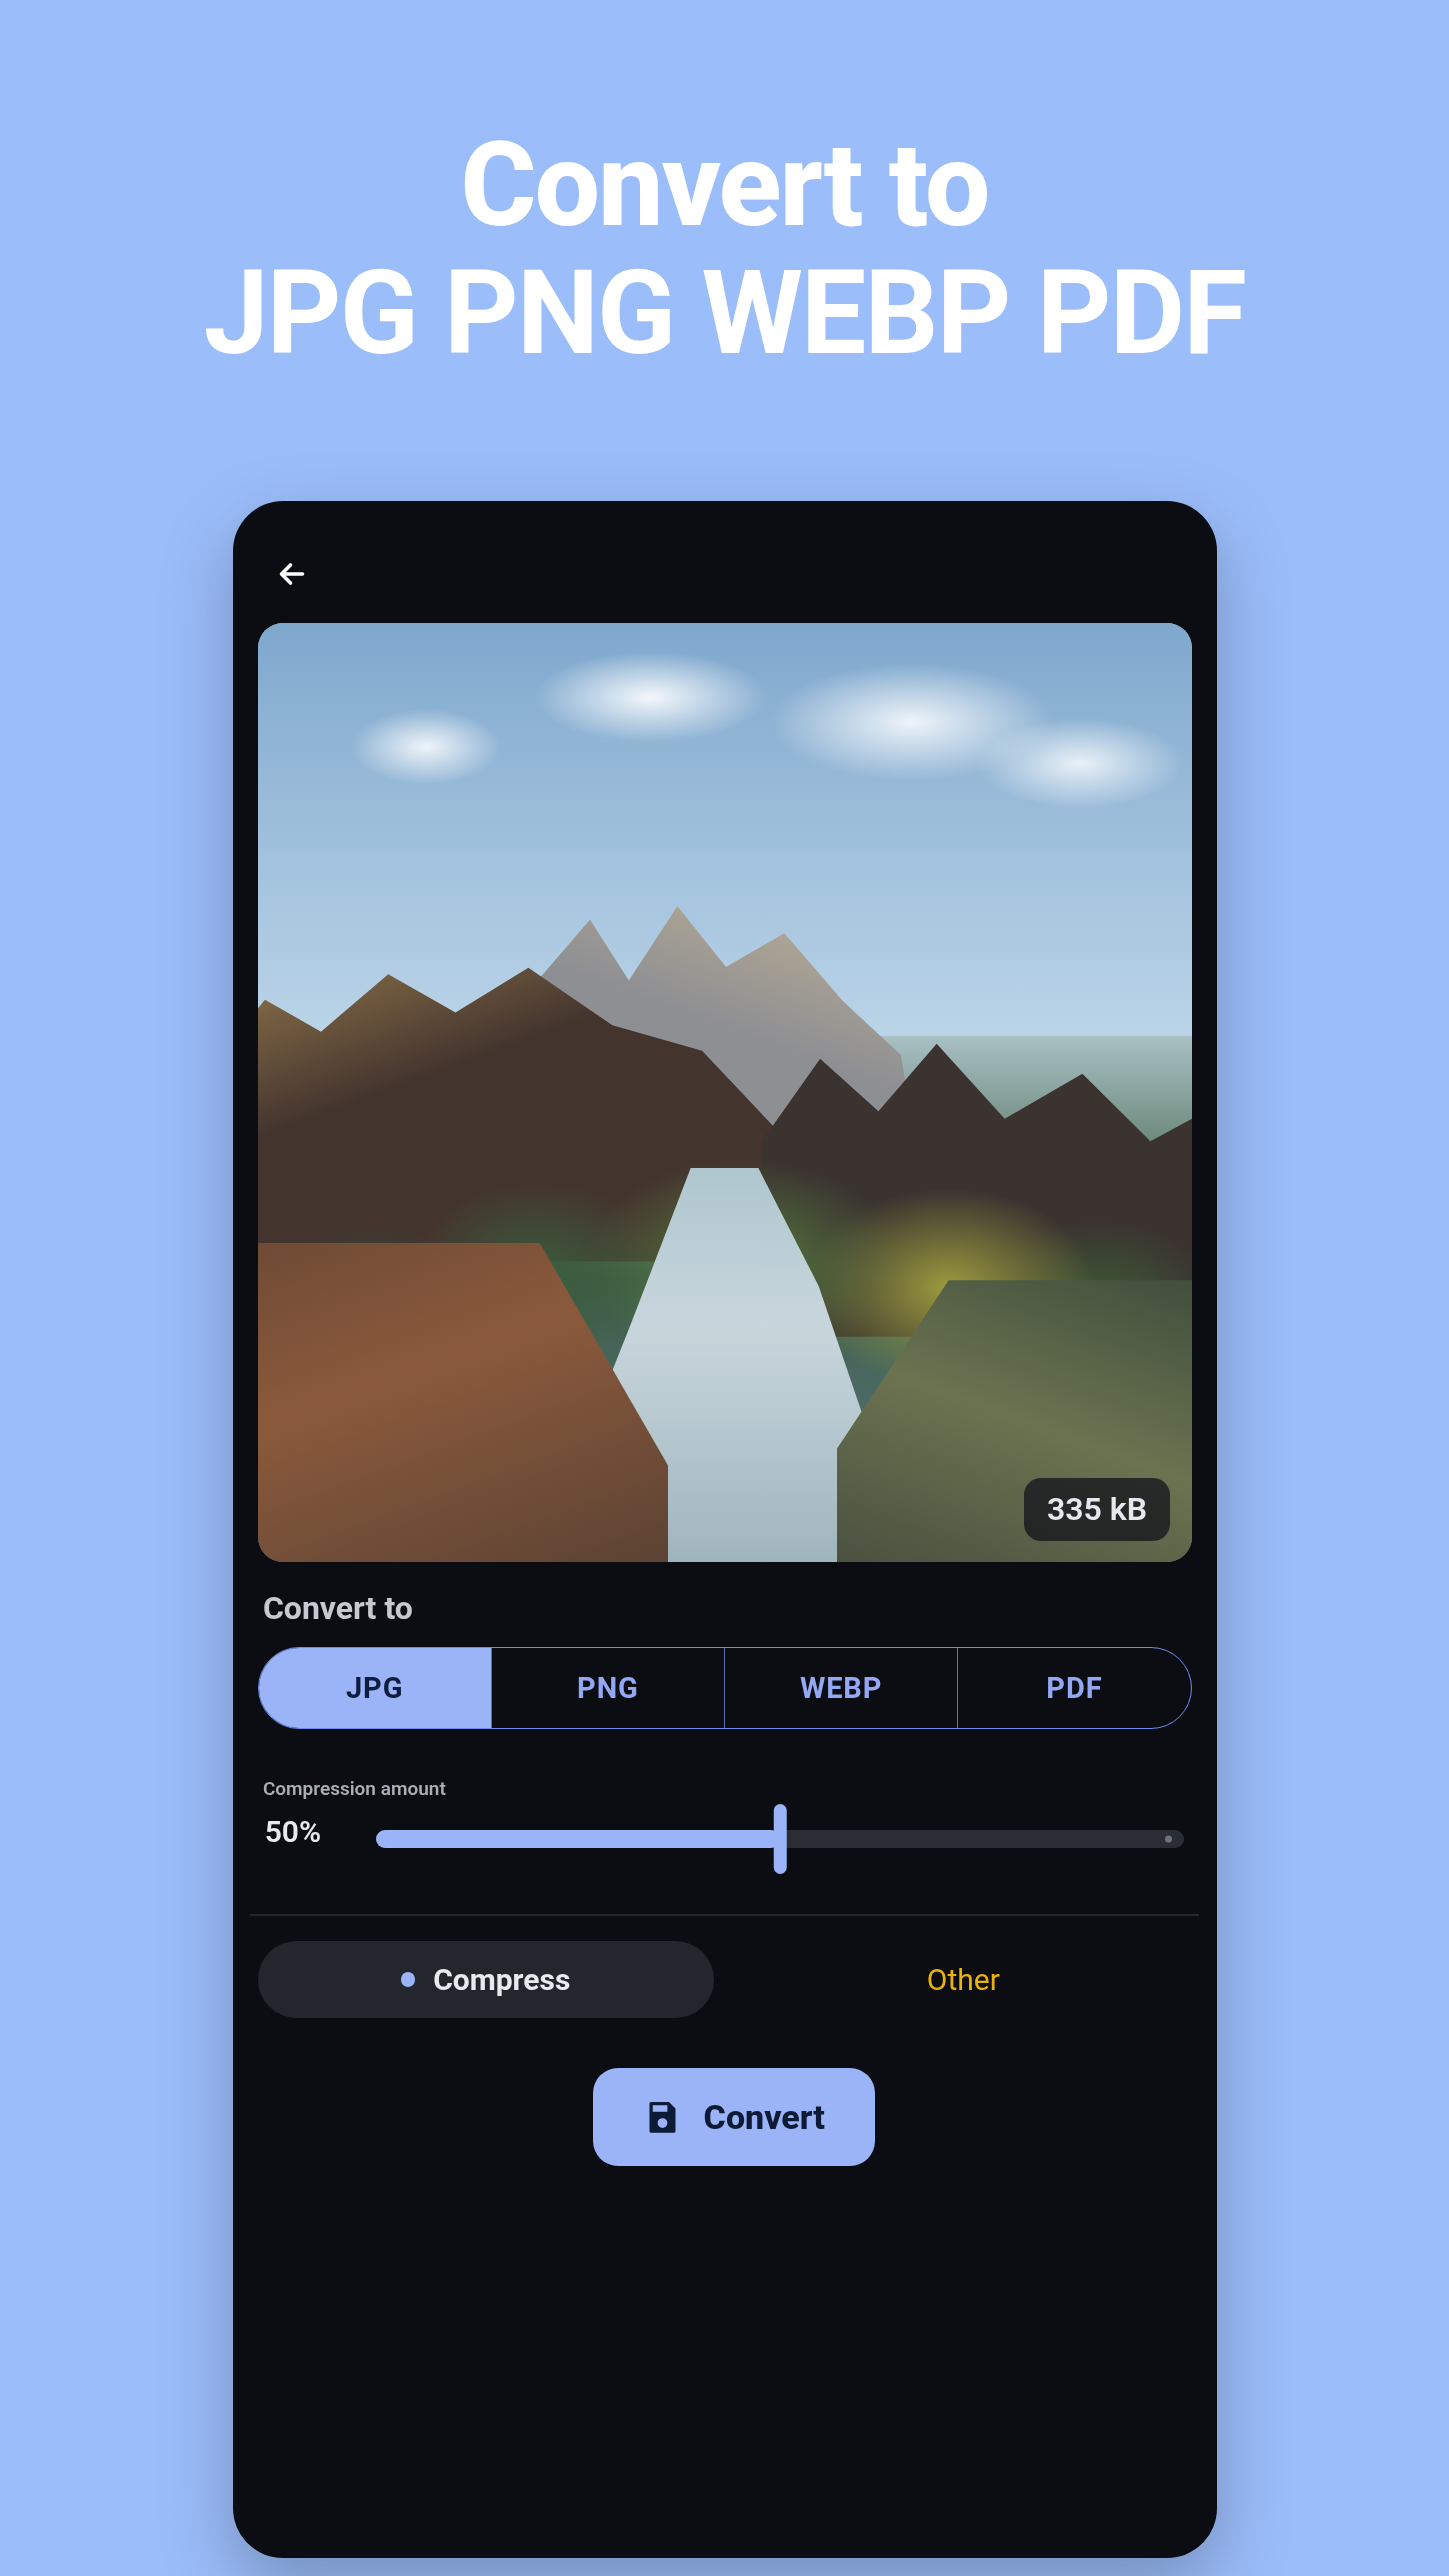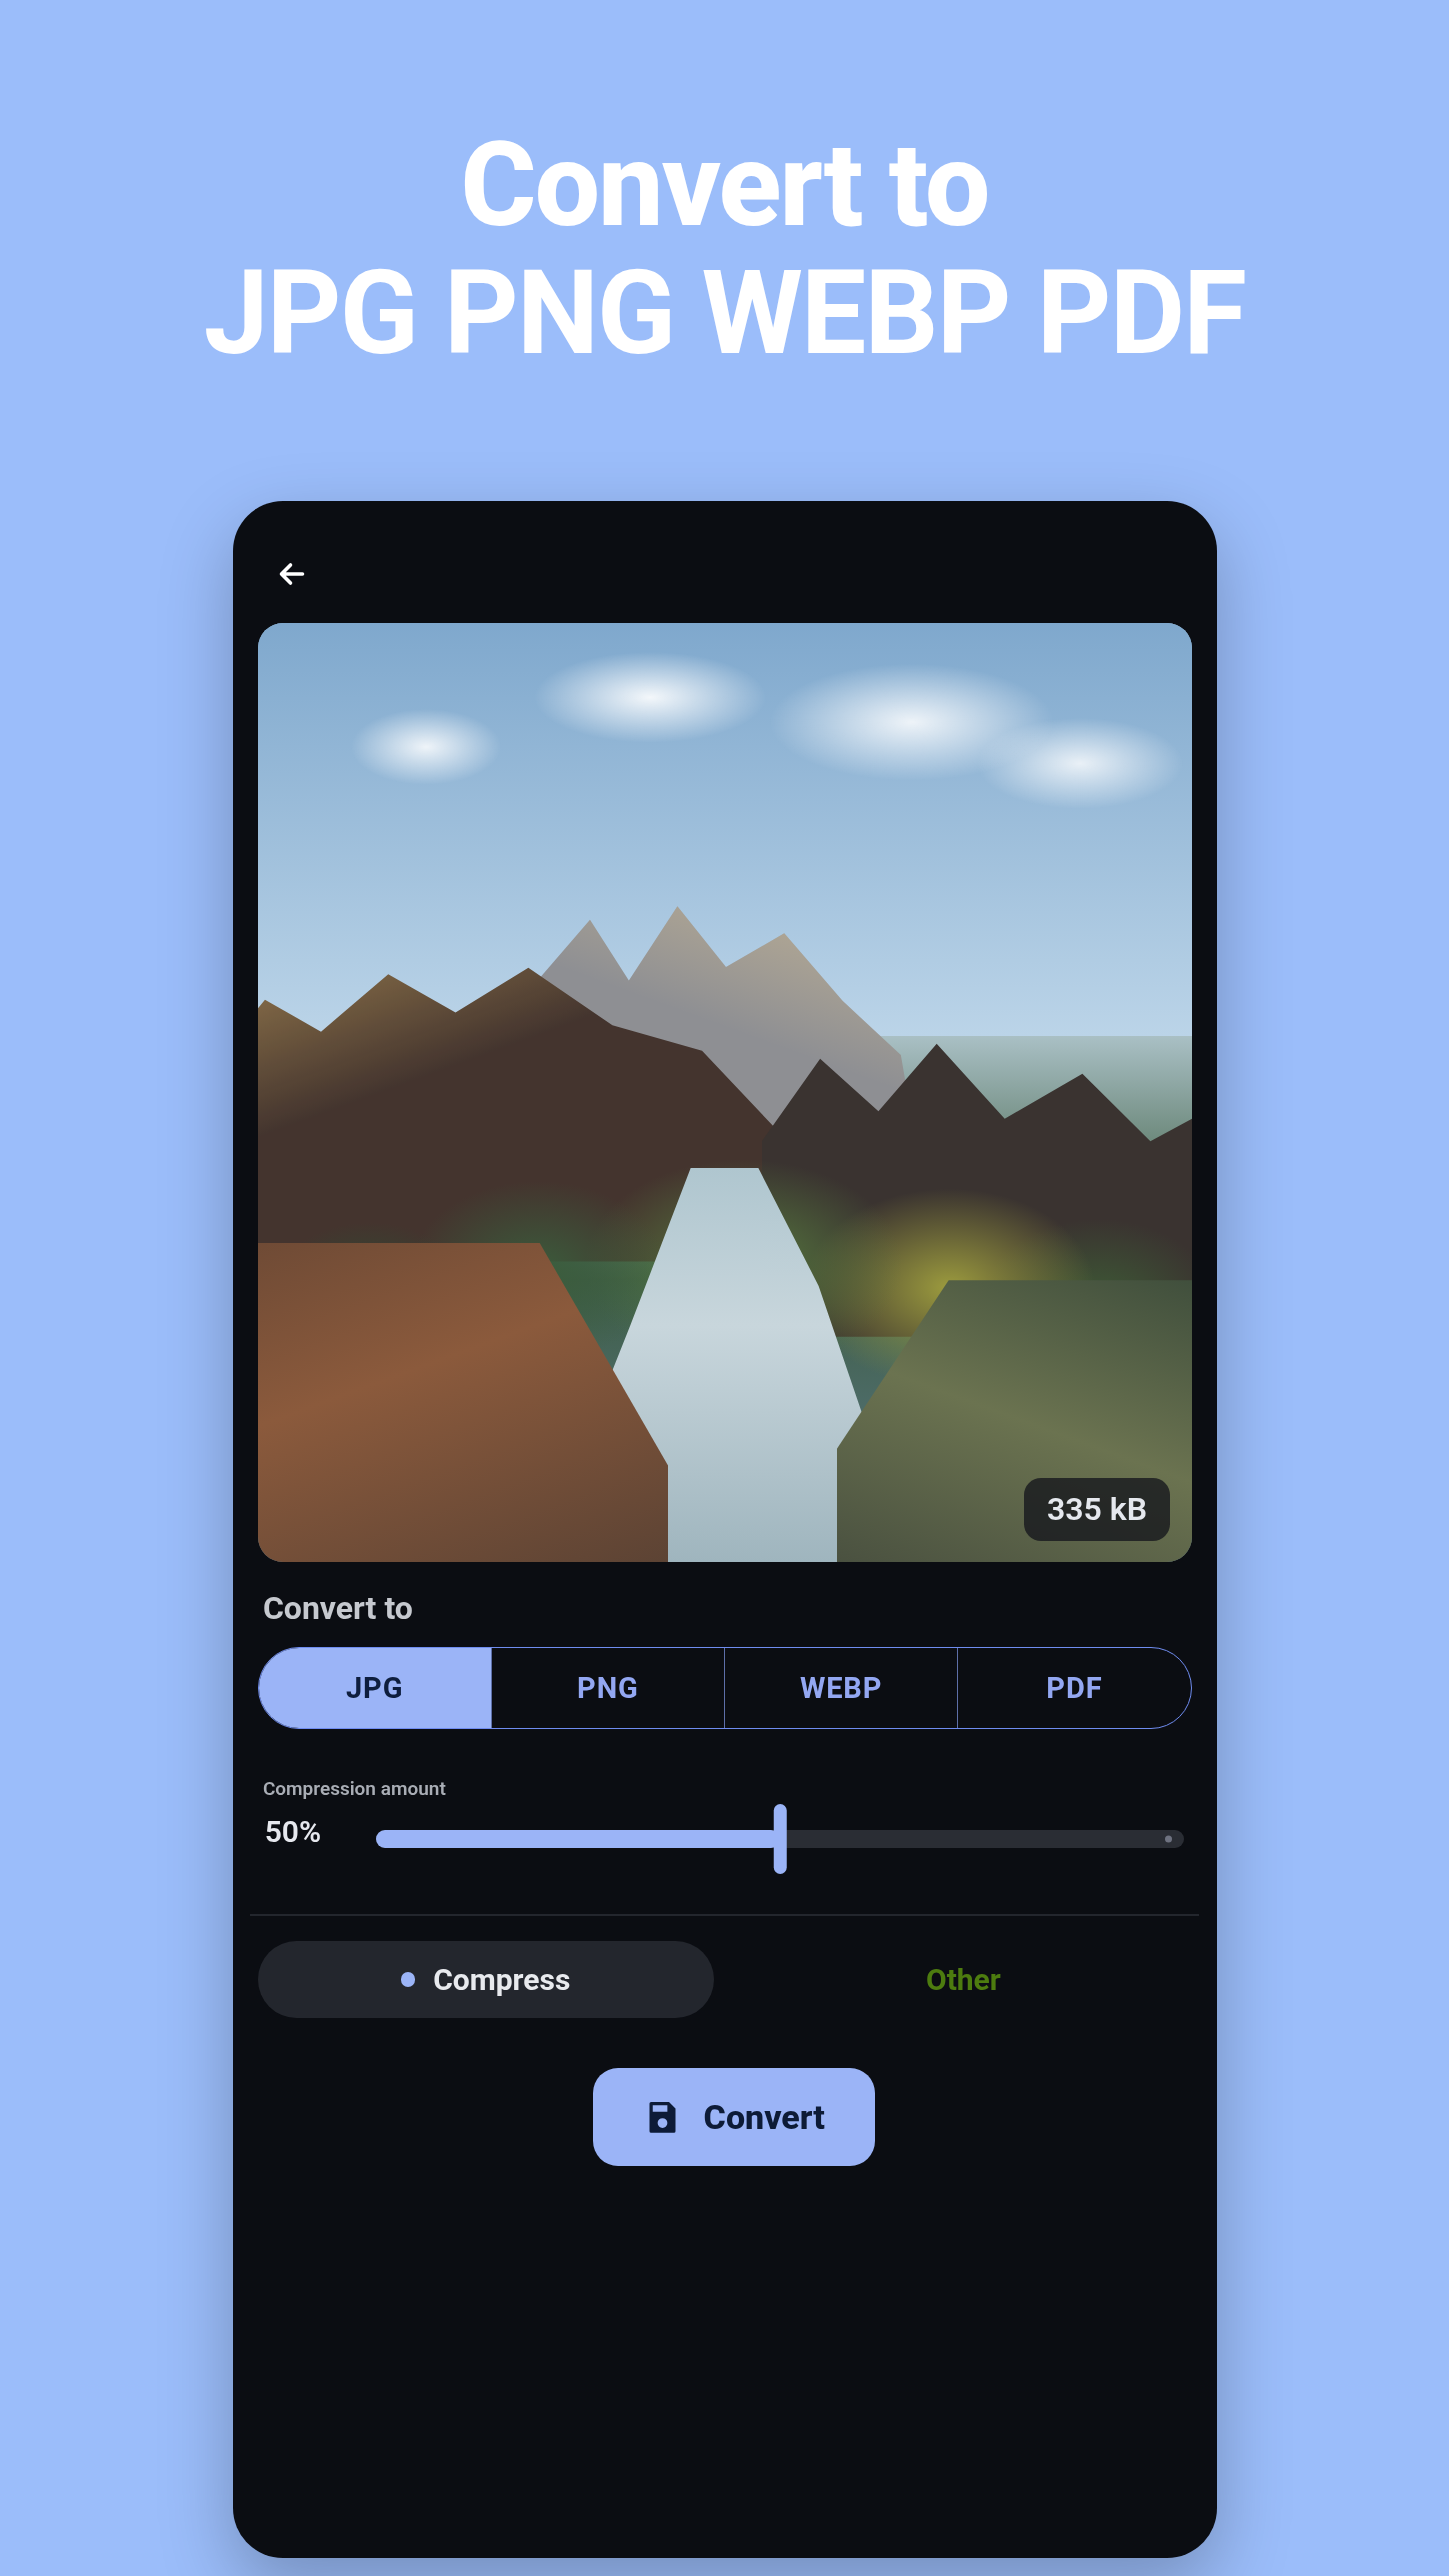--- a/index.html
+++ b/index.html
@@ -106,21 +106,21 @@
   .track::after{content:"";position:absolute;right:12.5px;top:50%;width:7.2px;height:7.2px;border-radius:50%;background:#6E7280;transform:translateY(-50%);}  
   .fill { position:absolute; left:0; top:50%; transform:translateY(-50%); height:18px; border-radius:10.7px; background:#9BB4F7; }
   .thumb { position:absolute; top:50%; width:12.5px; height:70px; border-radius:7.2px; background:#9BB4F7; transform:translate(-50%,-50%); }
 
   .divider { height:1.8px; background:#23262D; margin: 50px -7.2px 0 -7.2px; }
 
   .mode-row { display:flex; gap:21.5px; margin-top:25px; align-items:center; }
   .pill { flex:1; height:77px; border-radius:894px; display:flex; align-items:center; justify-content:center; gap:18px; font-size:30px; font-weight:700; }
   .pill.compress { background:#23262D; color:#E8EAEE; }
   .pill .dot { width:14.3px; height:14.3px; border-radius:50%; background:#9BB4F7; }
-  .other { flex:1; text-align:center; color:#4d7c0f; font-size:30px; font-weight:700; }
+  .other { flex:1; text-align:center; color:#eab308; font-size:30px; font-weight:400; }
 
   .convert-wrap { display:flex; justify-content:center; margin-top:50px; }
   .convert-btn { display:flex; align-items:center; gap:21.5px; background:#9BB4F7; color:#0D1B37; font-size:34px; font-weight:800; padding:29px 50px; border-radius:25px;margin-left:19px; }
   .convert-btn svg { width:39px; height:39px; }
 </style>
 </head>
 <body>
 
 <div class="hero">
   <div class="line1">Convert to</div>

